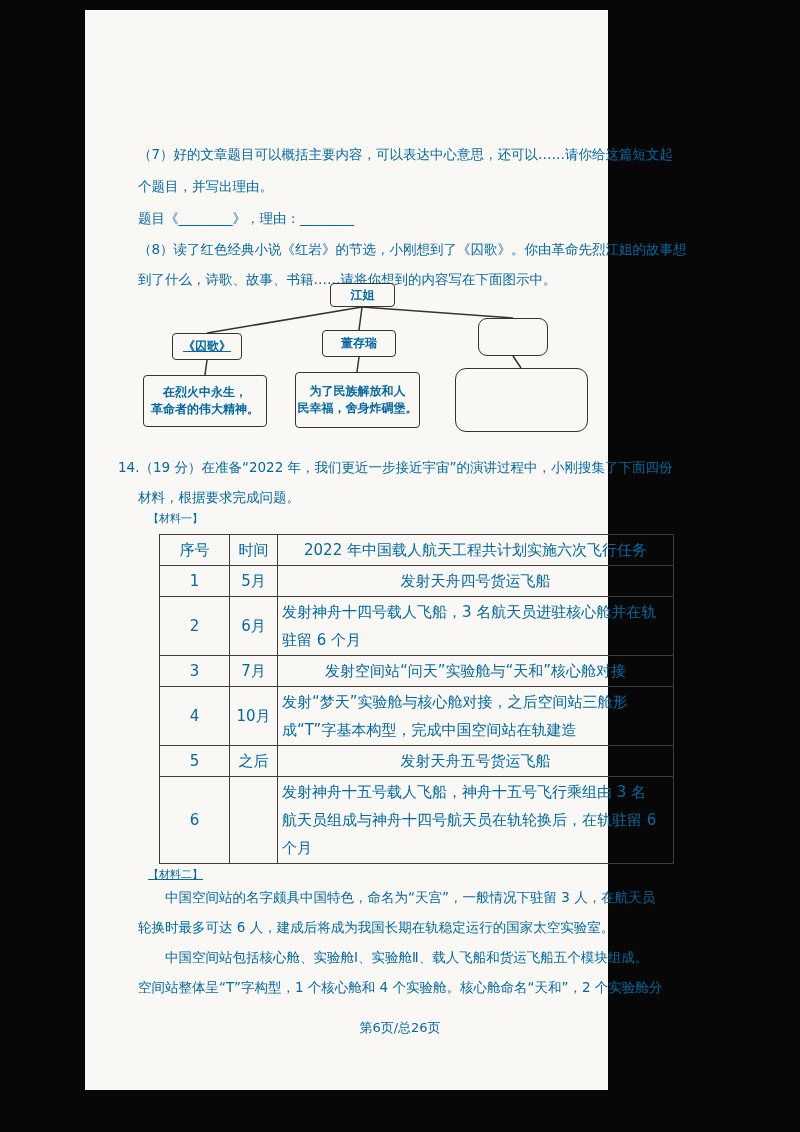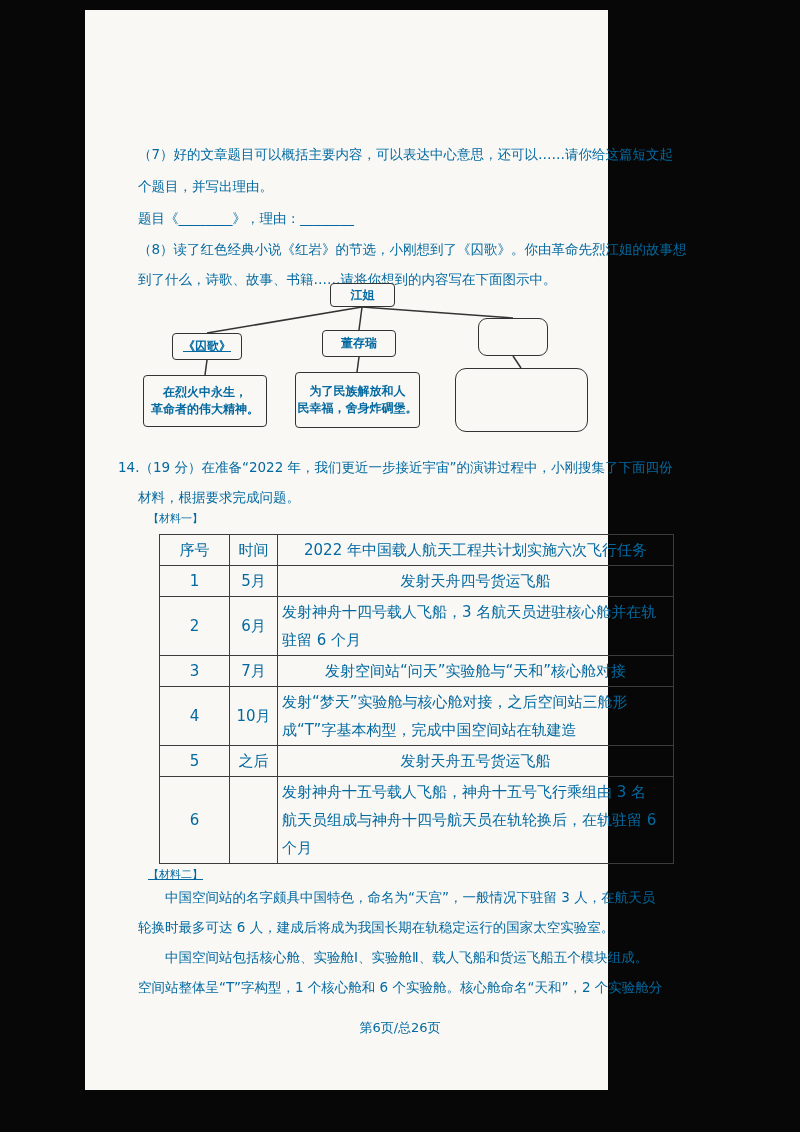--- a/index.html
+++ b/index.html
@@ -131,19 +131,19 @@
       </tr>
     </tbody>
       </table>
 
     <div class="mlabel" style="top:854px;text-decoration:underline;">【材料二】</div>
 
     <div class="blk tight" style="top:872px;">
       <div class="line indent">中国空间站的名字颇具中国特色，命名为“天宫”，一般情况下驻留 3 人，在航天员</div>
       <div class="line">轮换时最多可达 6 人，建成后将成为我国长期在轨稳定运行的国家太空实验室。</div>
       <div class="line indent">中国空间站包括核心舱、实验舱Ⅰ、实验舱Ⅱ、载人飞船和货运飞船五个模块组成。</div>
-      <div class="line">空间站整体呈“T”字构型，1 个核心舱和 6 个实验舱。核心舱命名“天和”，2 个实验舱分</div>
+      <div class="line">空间站整体呈“T”字构型，1 个核心舱和 4 个实验舱。核心舱命名“天和”，2 个实验舱分</div>
     </div>
 
     <div class="footer">第6页/总26页</div>
 
   </div>
 </div>
 
 </body></html>

